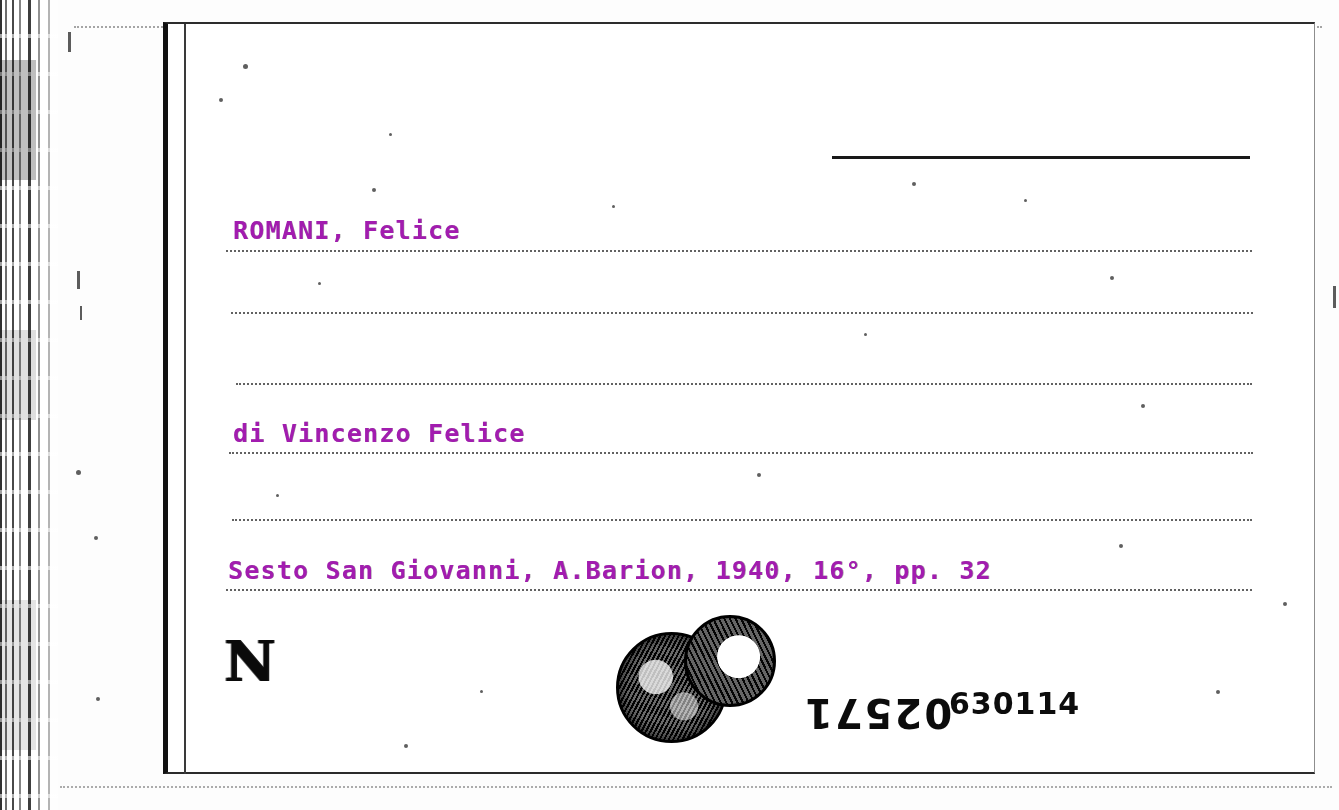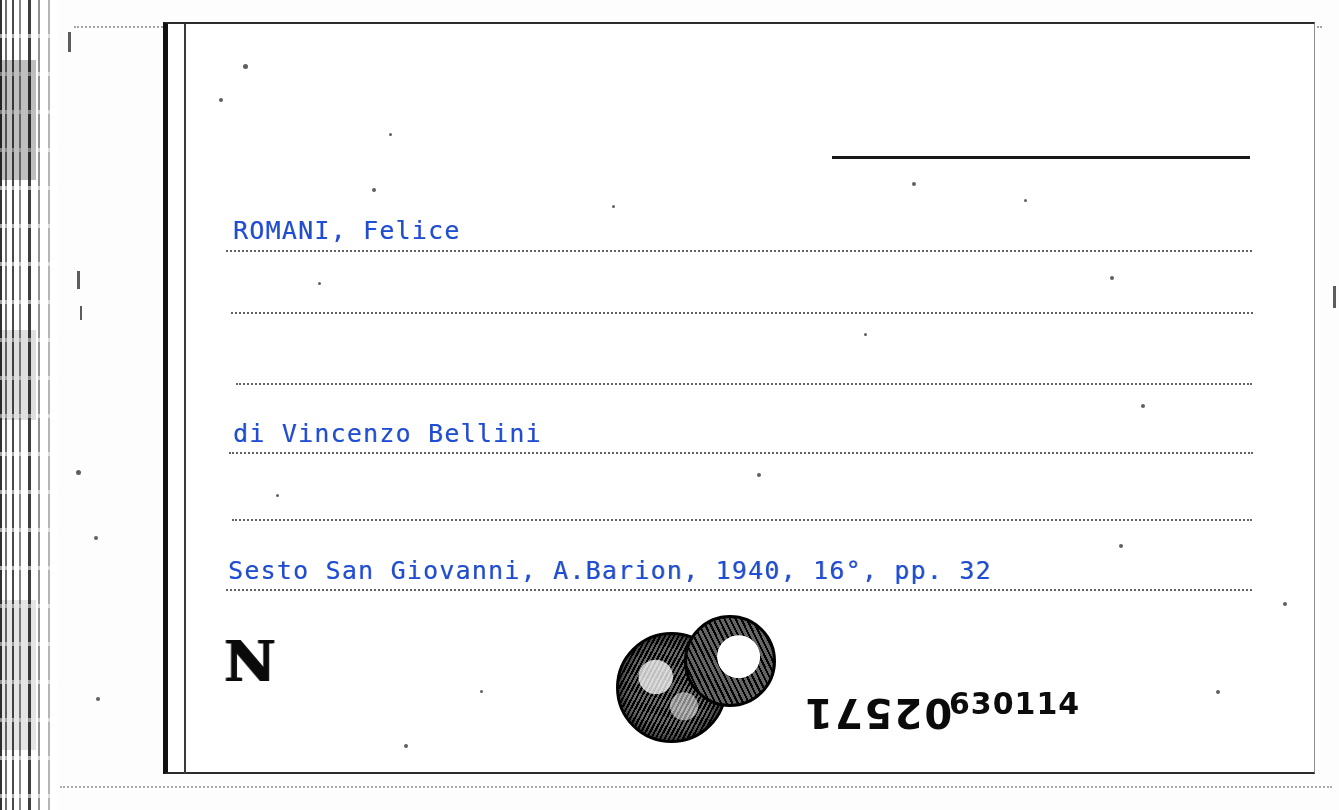--- a/index.html
+++ b/index.html
@@ -106,22 +106,22 @@
   }
   .rule.solid {
     border-top: 3px solid #181818;
     opacity: 1;
   }
 
   
   .typed {
     position: absolute;
     font-family: "DejaVu Sans Mono", monospace;
-    color: #1d4ed8;
-    font-weight: normal;
+    color: #a21caf;
+    font-weight: bold;
     letter-spacing: 1.2px;
     white-space: pre;
     text-shadow: 0.6px 0.4px 0 rgba(0,0,0,0.35);
   }
   .t-author { left: 233px; top: 216px; font-size: 25px; }
   .t-title1 { left: 305px; top: 355px; font-size: 25px; }
   .t-title2 { left: 233px; top: 419px; font-size: 25px; }
   .t-impr   { left: 228px; top: 556px; font-size: 25px; }
 
   
@@ -224,21 +224,21 @@
 
   <div class="rule solid" style="left:832px;top:156px;width:418px;"></div>
   <div class="rule" style="left:226px;top:250px;width:1026px;"></div>
   <div class="rule" style="left:231px;top:312px;width:1022px;"></div>
   <div class="rule" style="left:236px;top:383px;width:1016px;"></div>
   <div class="rule" style="left:229px;top:452px;width:1024px;"></div>
   <div class="rule" style="left:232px;top:519px;width:1020px;"></div>
   <div class="rule" style="left:226px;top:589px;width:1026px;"></div>
 
   <div class="typed t-author">ROMANI, Felice</div>
-  <div class="typed t-title2">di Vincenzo Bellini</div>
+  <div class="typed t-title2">di Vincenzo Felice</div>
   <div class="typed t-impr">Sesto San Giovanni, A.Barion, 1940, 16°, pp. 32</div>
 
   <div class="mark-n">N</div>
 
   <div class="ink-blob">
     <div class="blob-a"></div>
     <div class="blob-b"></div>
   </div>
 
   <div class="num-rot">02571</div>

